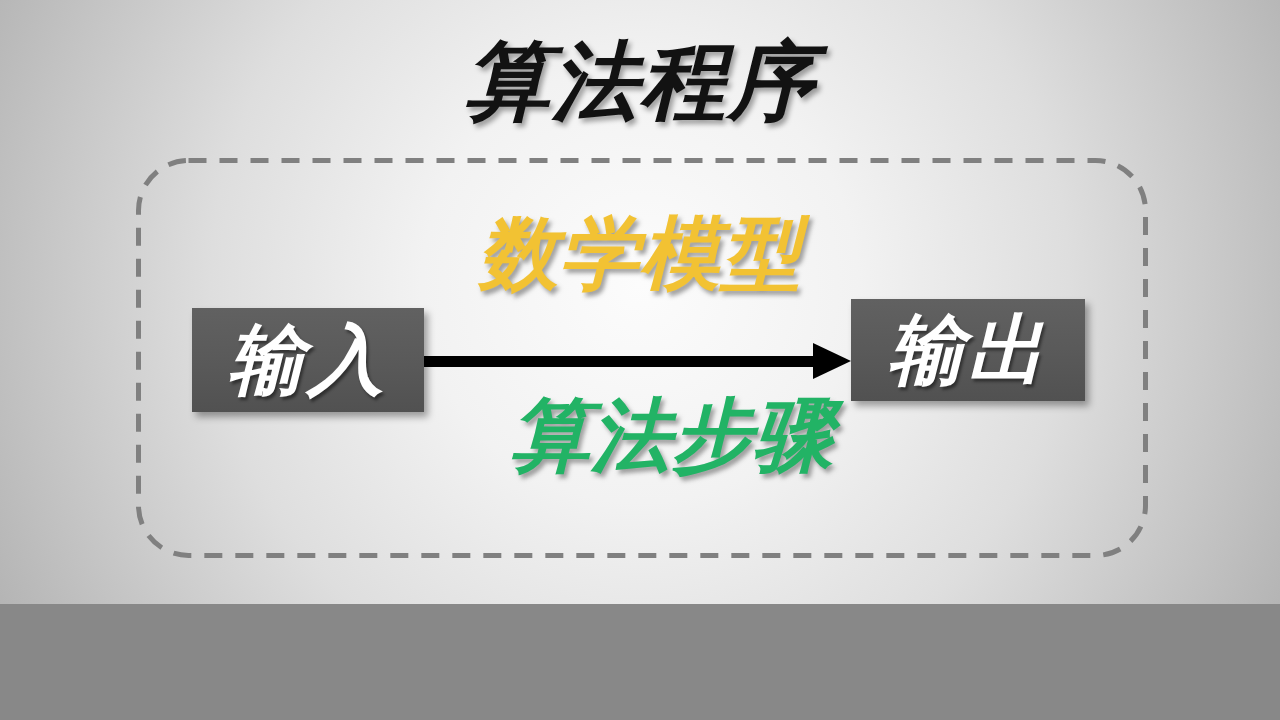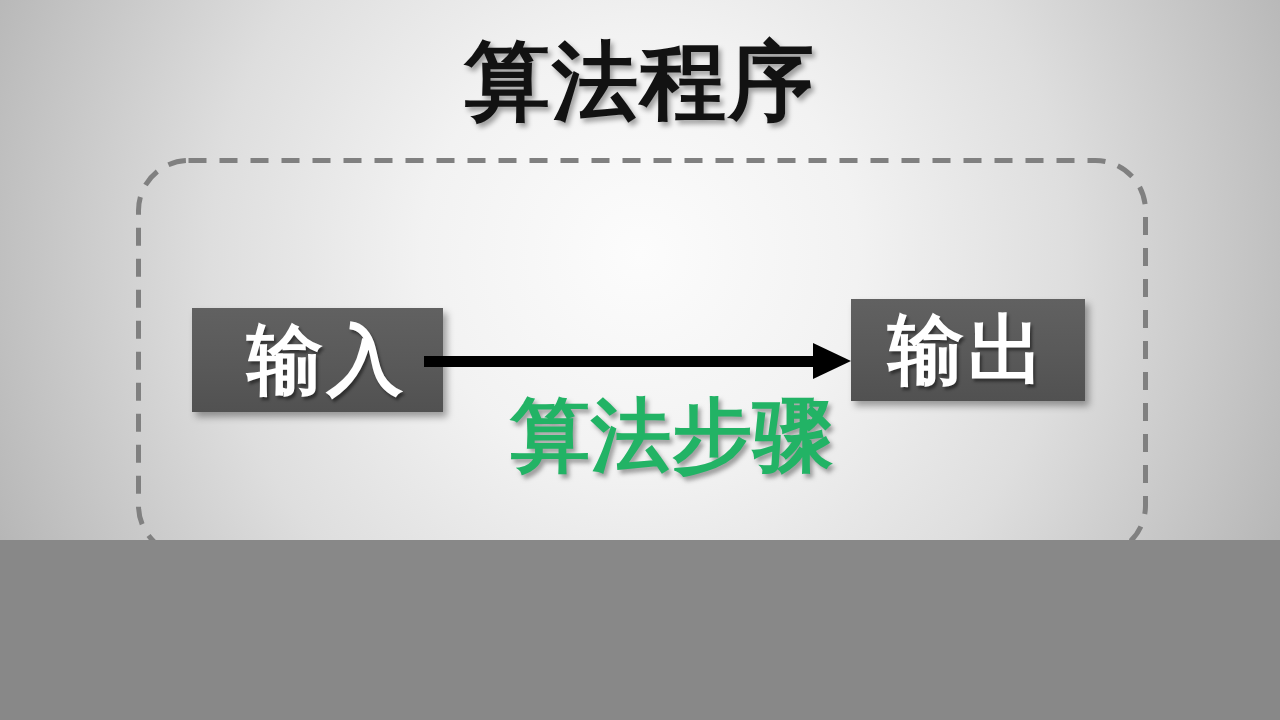--- a/index.html
+++ b/index.html
@@ -4,24 +4,25 @@
 <style>
   html, body {
     margin: 0;
     padding: 0;
     background: #888;
     font-family: "Liberation Sans", "DejaVu Sans", sans-serif;
   }
   .slide {
     position: relative;
     width: 1280px;
-    height: 540px;
+    height: 604px;
     overflow: hidden;
     background: radial-gradient(circle 780px at 50% 47%,
       #fcfcfc 0%, #f2f2f2 28%, #dedede 55%, #c2c2c2 80%, #ababab 100%);
+    font-style: italic;
   }
   .page-title {
     position: absolute;
     top: 36px;
     left: 0;
     width: 100%;
     text-align: center;
     font-size: 86px;
     line-height: 1.05;
     font-weight: 700;
@@ -119,22 +120,23 @@
 <div class="slide">
 
   <div class="page-title" style="color: rgb(18, 18, 18);">算法程序</div>
 
   <div class="dashed-container">
     <svg viewBox="0 0 1012 400">
       <rect x="2.5" y="2.5" width="1007" height="395" rx="50" ry="50" fill="none" stroke-width="5" stroke-dasharray="18 13" stroke="#808080"></rect>
     </svg>
   </div>
 
+  <div class="flow-label model-label" style="color: rgb(242, 194, 51);">数学模型</div>
 
-  <div class="io-box input-box" style="background-color: rgb(89, 89, 89); padding-left: 19px;">
+  <div class="io-box input-box" style="background-color: rgb(89, 89, 89);">
     <span class="io-label" style="color: rgb(255, 255, 255);">输入</span>
   </div>
 
   <div class="flow-arrow">
     <div class="arrow-line" style="background-color: rgb(0, 0, 0);"></div>
     <div class="arrow-head" style="border-left-color: rgb(0, 0, 0);"></div>
   </div>
 
   <div class="io-box output-box" style="background-color: rgb(89, 89, 89);">
     <span class="io-label" style="color: rgb(255, 255, 255);">输出</span>

